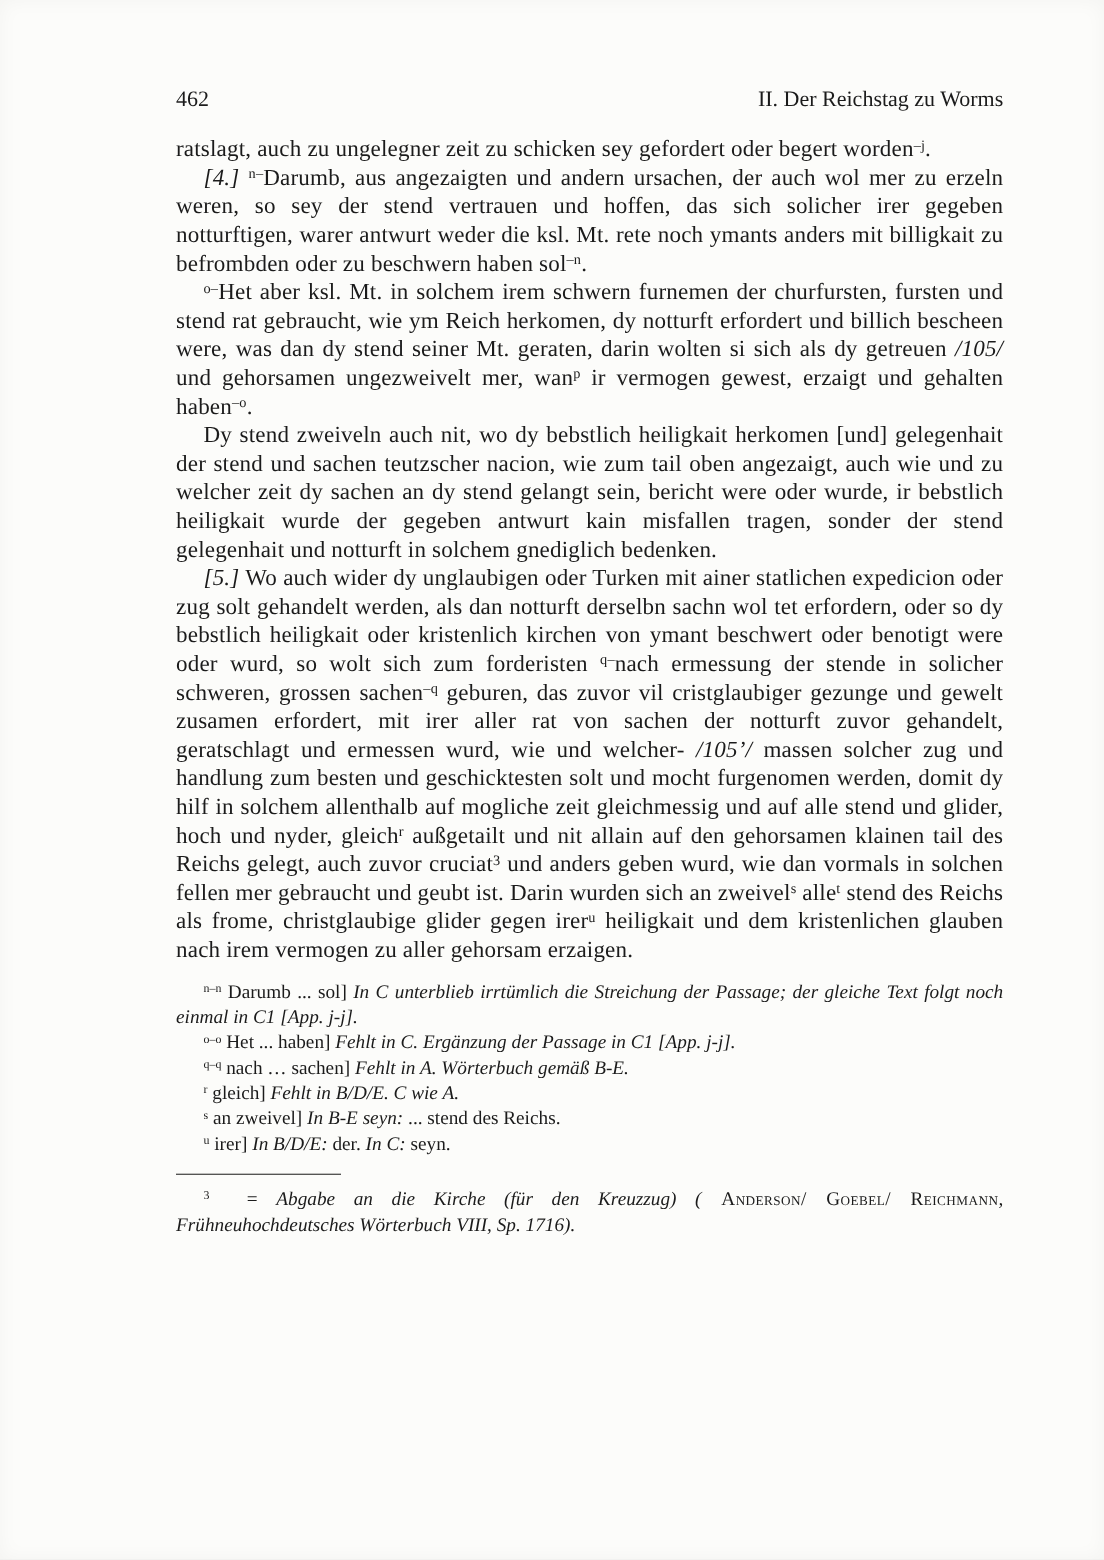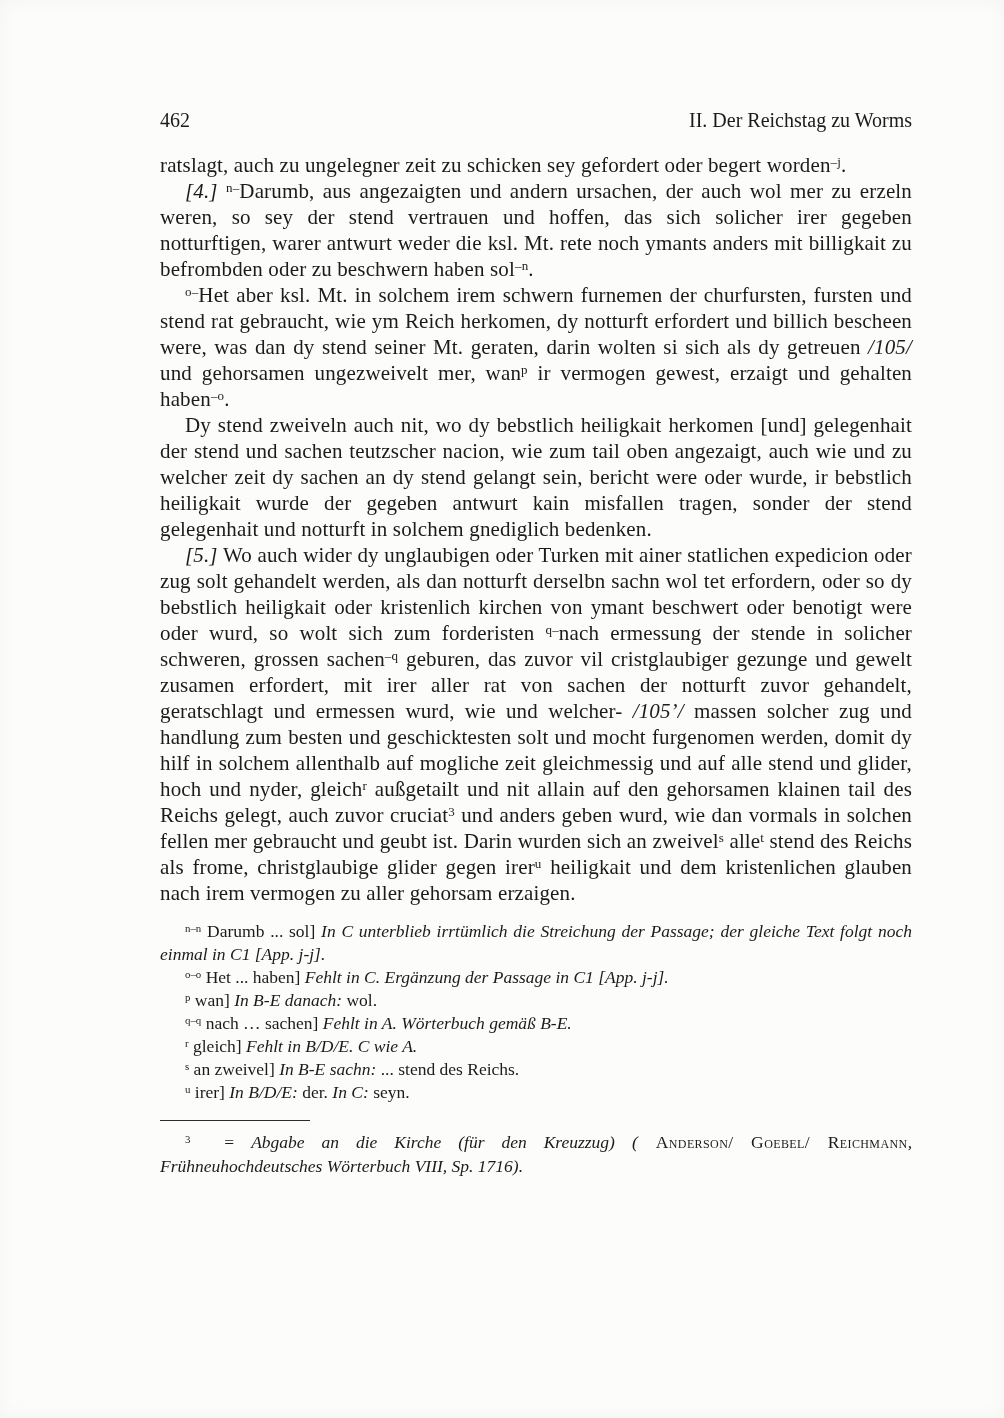--- a/index.html
+++ b/index.html
@@ -19,21 +19,20 @@
     position: absolute;
     left: 160px;
     top: 78px;
     width: 752px;
   }
   .running-header {
     position: relative;
     font-size: 20px;
     line-height: 24px;
     margin-bottom: 20px;
-    margin-top: 30px;
   }
   .page-number { position: absolute; left: 0; top: 0; }
   .running-head { display: block; text-align: right; }
 
   .body-text .para {
     font-size: 21px;
     line-height: 26px;
     text-align: justify;
     letter-spacing: 0.15px;
   }
@@ -83,24 +82,23 @@
         <p class="para"><span>ratslagt, auch zu ungelegner zeit zu schicken sey gefordert oder begert worden</span><sup>–j</sup><span>.</span></p>
         <p class="para indent"><span class="it">[4.] </span><sup>n–</sup><span>Darumb, aus angezaigten und andern ursachen, der auch wol mer zu erzeln weren, so sey der stend vertrauen und hoffen, das sich solicher irer gegeben notturftigen, warer antwurt weder die ksl. Mt. rete noch ymants anders mit billigkait zu befrombden oder zu beschwern haben sol</span><sup>–n</sup><span>.</span></p>
         <p class="para indent"><sup>o–</sup><span>Het aber ksl. Mt. in solchem irem schwern furnemen der churfursten, fursten und stend rat gebraucht, wie ym Reich herkomen, dy notturft erfordert und billich bescheen were, was dan dy stend seiner Mt. geraten, darin wolten si sich als dy getreuen </span><span class="it">/105/</span><span> und gehorsamen ungezweivelt mer, wan</span><sup>p</sup><span> ir vermogen gewest, erzaigt und gehalten haben</span><sup>–o</sup><span>.</span></p>
         <p class="para indent"><span>Dy stend zweiveln auch nit, wo dy bebstlich heiligkait herkomen [und] gelegenhait der stend und sachen teutzscher nacion, wie zum tail oben angezaigt, auch wie und zu welcher zeit dy sachen an dy stend gelangt sein, bericht were oder wurde, ir bebstlich heiligkait wurde der gegeben antwurt kain misfallen tragen, sonder der stend gelegenhait und notturft in solchem gnediglich bedenken.</span></p>
         <p class="para indent"><span class="it">[5.]</span><span> Wo auch wider dy unglaubigen oder Turken mit ainer statlichen expedicion oder zug solt gehandelt werden, als dan notturft derselbn sachn wol tet erfordern, oder so dy bebstlich heiligkait oder kristenlich kirchen von ymant beschwert oder benotigt were oder wurd, so wolt sich zum forderisten </span><sup>q–</sup><span>nach ermessung der stende in solicher schweren, grossen sachen</span><sup>–q</sup><span> geburen, das zuvor vil cristglaubiger gezunge und gewelt zusamen erfordert, mit irer aller rat von sachen der notturft zuvor gehandelt, geratschlagt und ermessen wurd, wie und welcher- </span><span class="it">/105’/</span><span> massen solcher zug und handlung zum besten und geschicktesten solt und mocht furgenomen werden, domit dy hilf in solchem allenthalb auf mogliche zeit gleichmessig und auf alle stend und glider, hoch und nyder, gleich</span><sup>r</sup><span> außgetailt und nit allain auf den gehorsamen klainen tail des Reichs gelegt, auch zuvor cruciat</span><sup>3</sup><span> und anders geben wurd, wie dan vormals in solchen fellen mer gebraucht und geubt ist. Darin wurden sich an zweivel</span><sup>s</sup><span> alle</span><sup>t</sup><span> stend des Reichs als frome, christglaubige glider gegen irer</span><sup>u</sup><span> heiligkait und dem kristenlichen glauben nach irem vermogen zu aller gehorsam erzaigen.</span></p>
       </section>
 
     <section class="apparatus">
         <p class="para indent"><sup>n–n</sup><span> Darumb ... sol] </span><span class="it">In C unterblieb irrtümlich die Streichung der Passage; der gleiche Text folgt noch einmal in C1 [App. j-j].</span></p>
         <p class="para indent"><sup>o–o</sup><span> Het ... haben] </span><span class="it">Fehlt in C. Ergänzung der Passage in C1 [App. j-j].</span></p>
-        <p class="para indent"><sup>p</sup><span> wan] </span><span class="it">In B-E danach: </span><span>wol.</span></p>
         <p class="para indent"><sup>q–q</sup><span> nach … sachen] </span><span class="it">Fehlt in A. Wörterbuch gemäß B-E.</span></p>
         <p class="para indent"><sup>r</sup><span> gleich] </span><span class="it">Fehlt in B/D/E. C wie A.</span></p>
-        <p class="para indent"><sup>s</sup><span> an zweivel] </span><span class="it">In B-E sachn: </span><span>... stend des Reichs.</span></p>
+        <p class="para indent"><sup>s</sup><span> an zweivel] </span><span class="it">In B-E seyn: </span><span>... stend des Reichs.</span></p>
         <p class="para indent"><sup>u</sup><span> irer] </span><span class="it">In B/D/E: </span><span>der. </span><span class="it">In C: </span><span>seyn.</span></p>
       </section>
 
     <div class="footnote-separator"></div>
 
     <section class="commentary">
         <p class="para indent"><sup>3</sup><span>&nbsp;&nbsp;=&nbsp;</span><span class="it">Abgabe an die Kirche (für den Kreuzzug) (</span><span class="sc">Anderson</span><span>/</span><span class="sc">Goebel</span><span>/</span><span class="sc">Reichmann</span><span class="it">, </span><span class="it">Frühneuhochdeutsches Wörterbuch VIII, Sp. 1716).</span></p>
       </section>
 
   </div>

